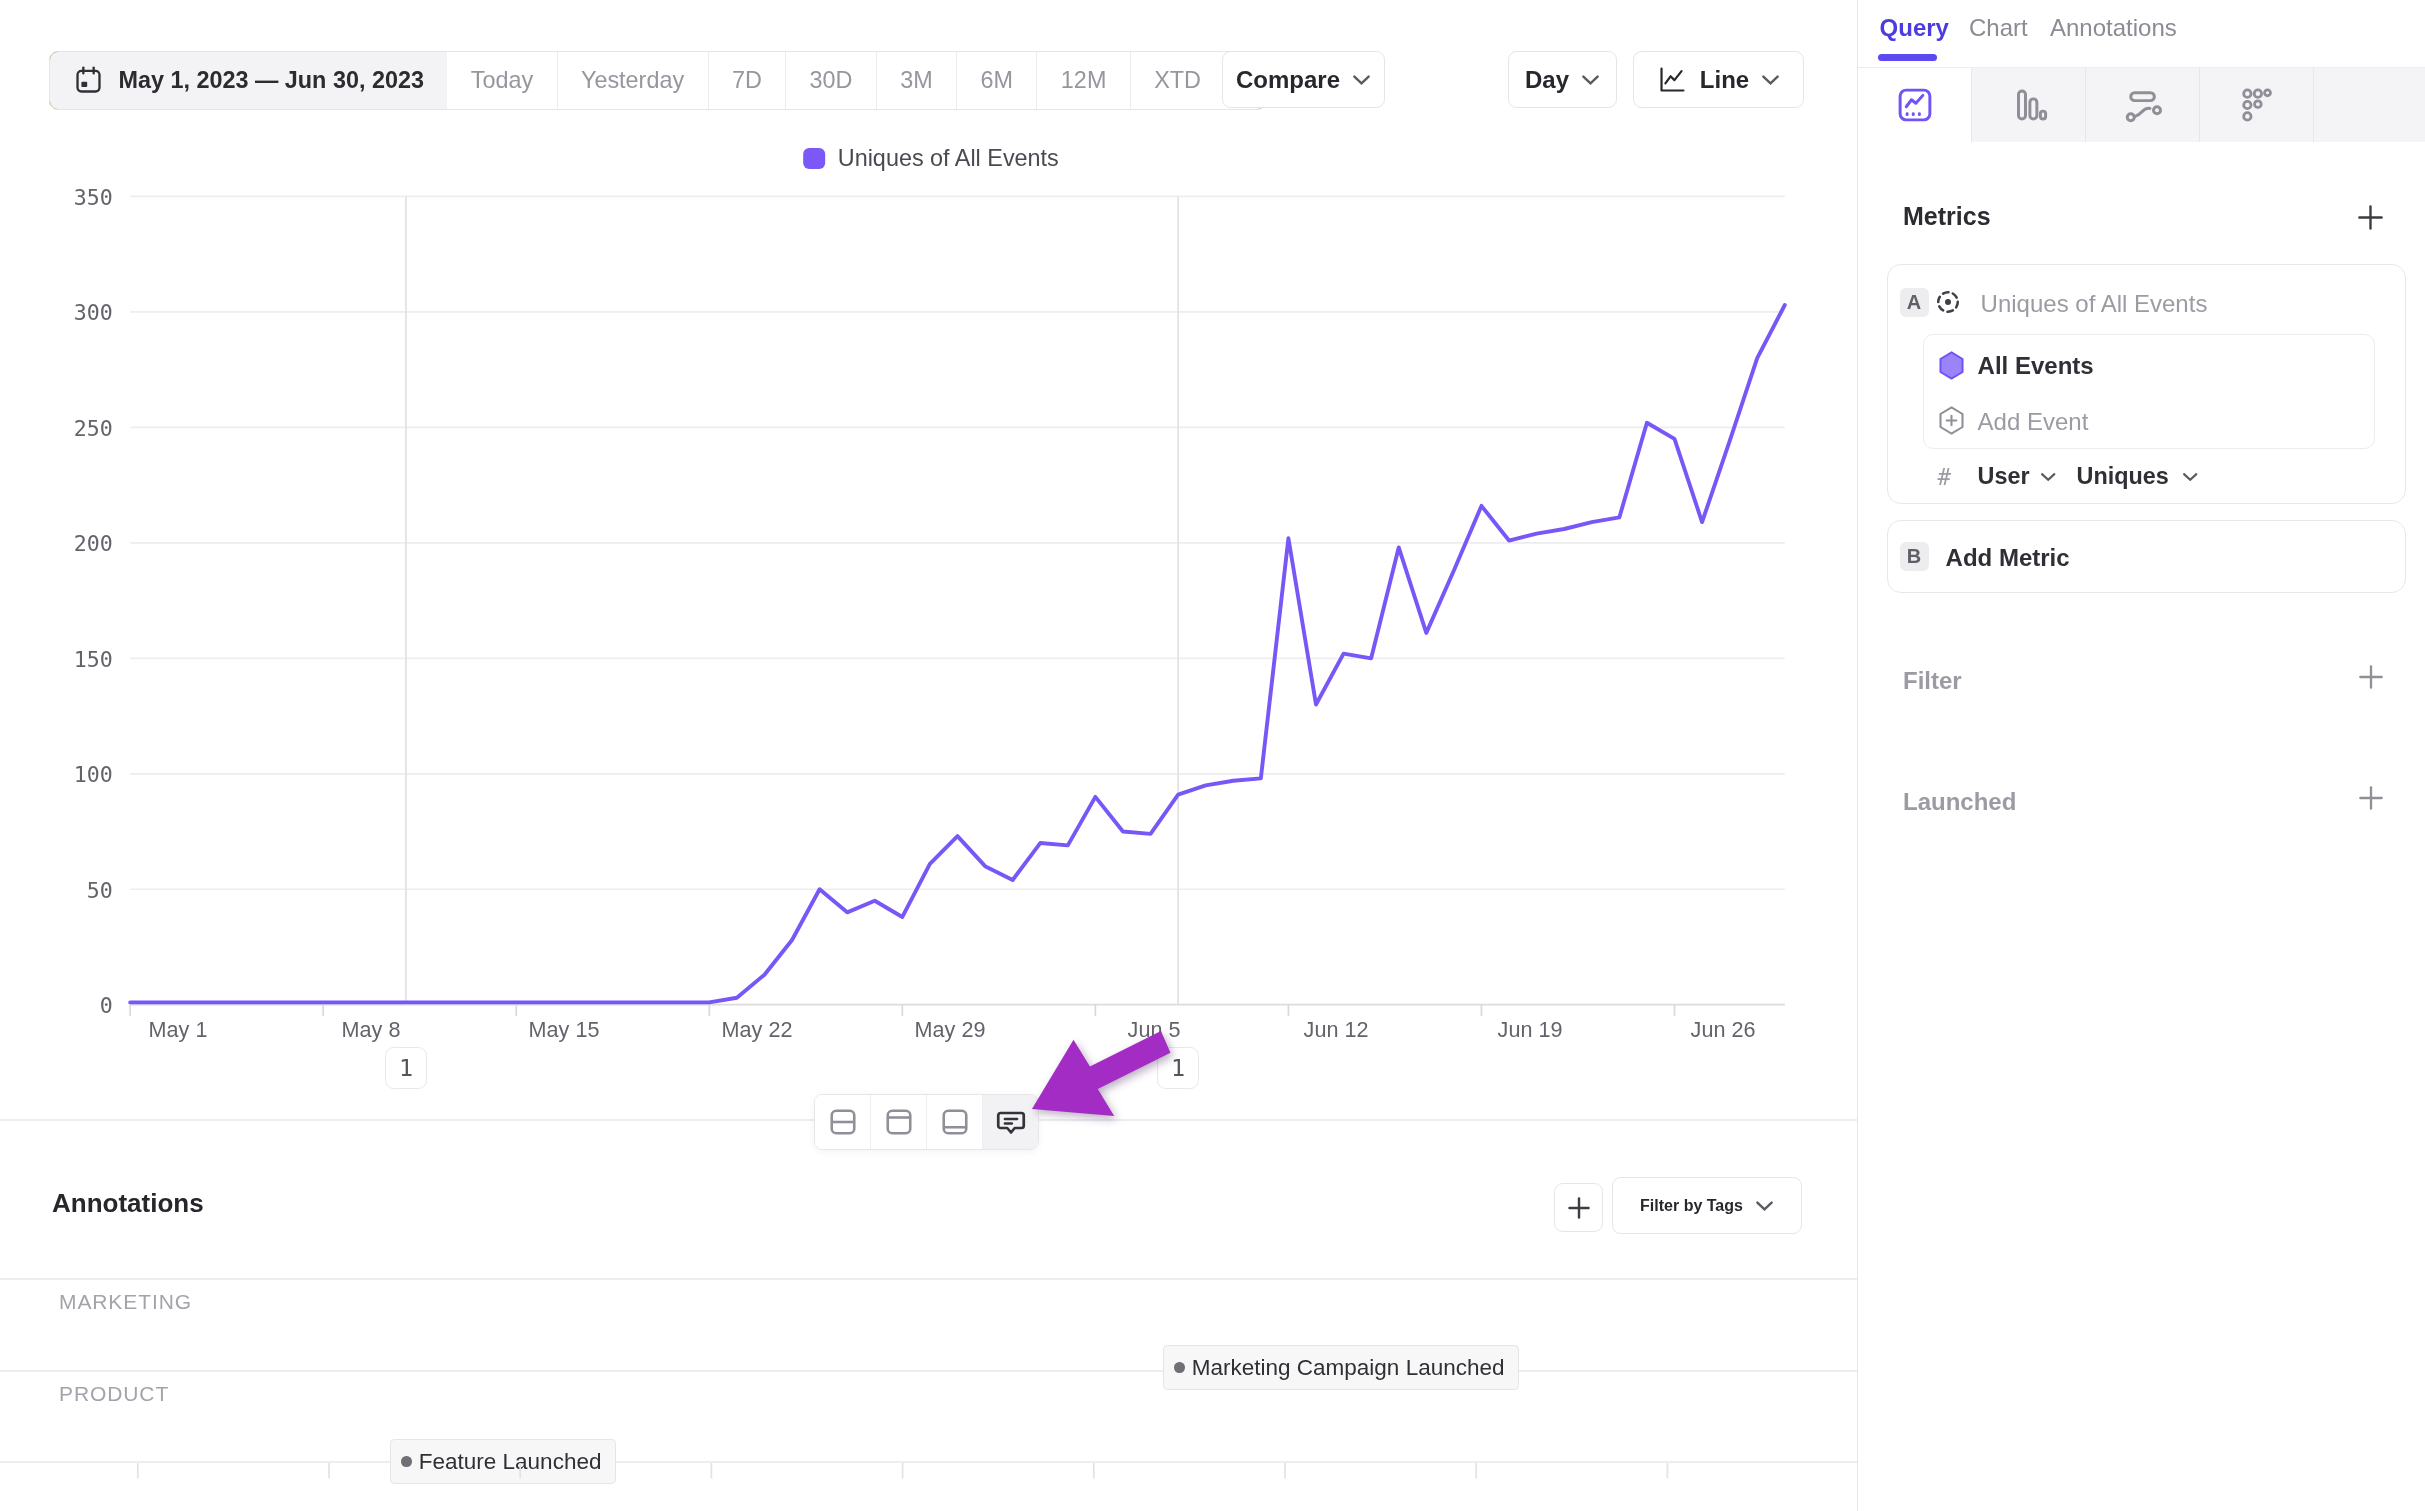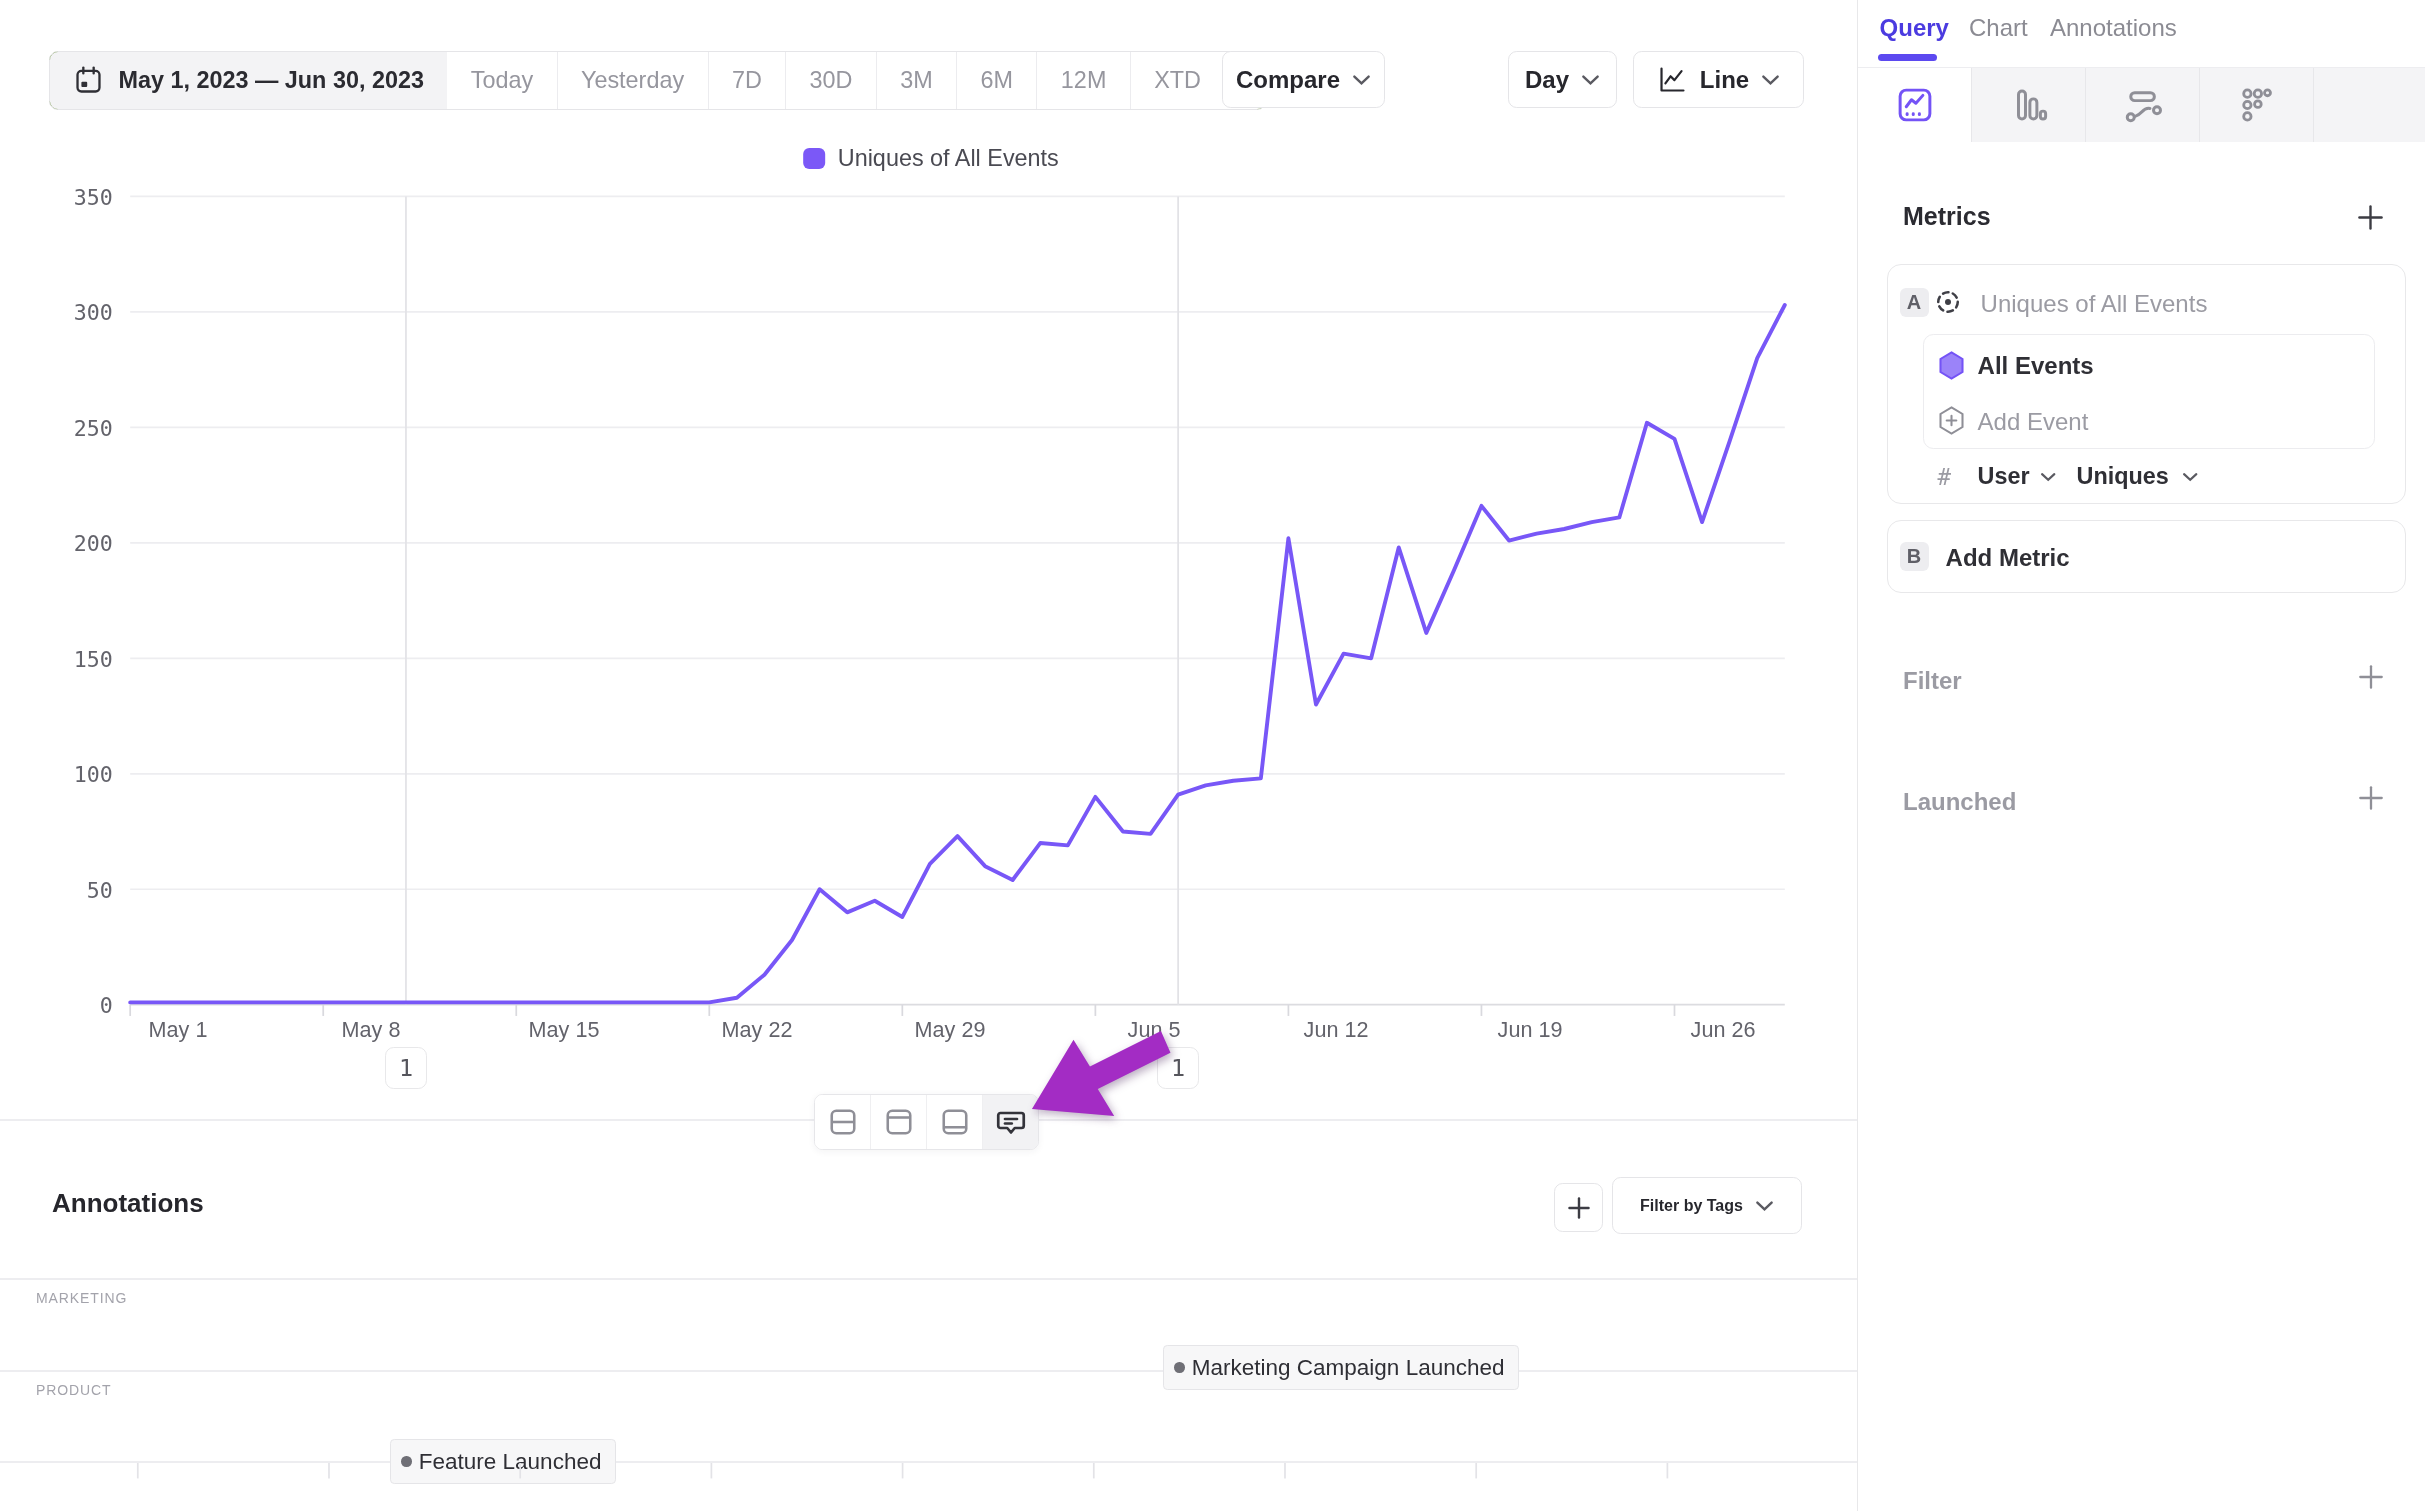--- a/index.html
+++ b/index.html
@@ -56,21 +56,21 @@
   .inner-card{position:absolute;left:35px;top:69px;width:450px;height:113px;border:1.7px solid #ececef;border-radius:10.4px;}
   .row-label{position:absolute;font-size:24px;white-space:nowrap;}
   .muted{color:#9b9ba3;}
   .dark{color:#2f2f35;font-weight:600;}
   .section-label{position:absolute;left:45px;font-size:24px;font-weight:600;color:#9b9ba3;}
   
   .annot-title{left:52px;top:1188px;font-size:26px;font-weight:700;color:#26262c;}
   .sq-btn{left:1554px;top:1183px;width:47px;height:47px;border:1.7px solid #e5e5e8;border-radius:8.7px;
     background:#fff;display:flex;align-items:center;justify-content:center;cursor:pointer;}
   .tags-btn{left:1612px;top:1177px;width:190px;height:57px;}
-  .cat-label{position:absolute;left:36px;font-size:14px;color:#a3a3ab;letter-spacing:0.9px;}
+  .cat-label{position:absolute;left:59px;font-size:21px;color:#a3a3ab;letter-spacing:0.9px;}
   .pill{position:absolute;display:flex;align-items:center;gap:7px;height:43px;padding:0 14px 0 10.4px;
     background:#f7f7f8;border:1.7px solid #e5e5e8;border-radius:4.3px;font-size:22.5px;color:#2f2f35;
     white-space:nowrap;cursor:pointer;margin-top:28px;}
   .pill .dot{width:10.4px;height:10.4px;border-radius:50%;background:#6f6f76;flex:0 0 auto;}
   .mono{font-family:"DejaVu Sans Mono",monospace;}
   svg{display:block;}
 </style>
 </head>
 <body>
 <div id="app">

